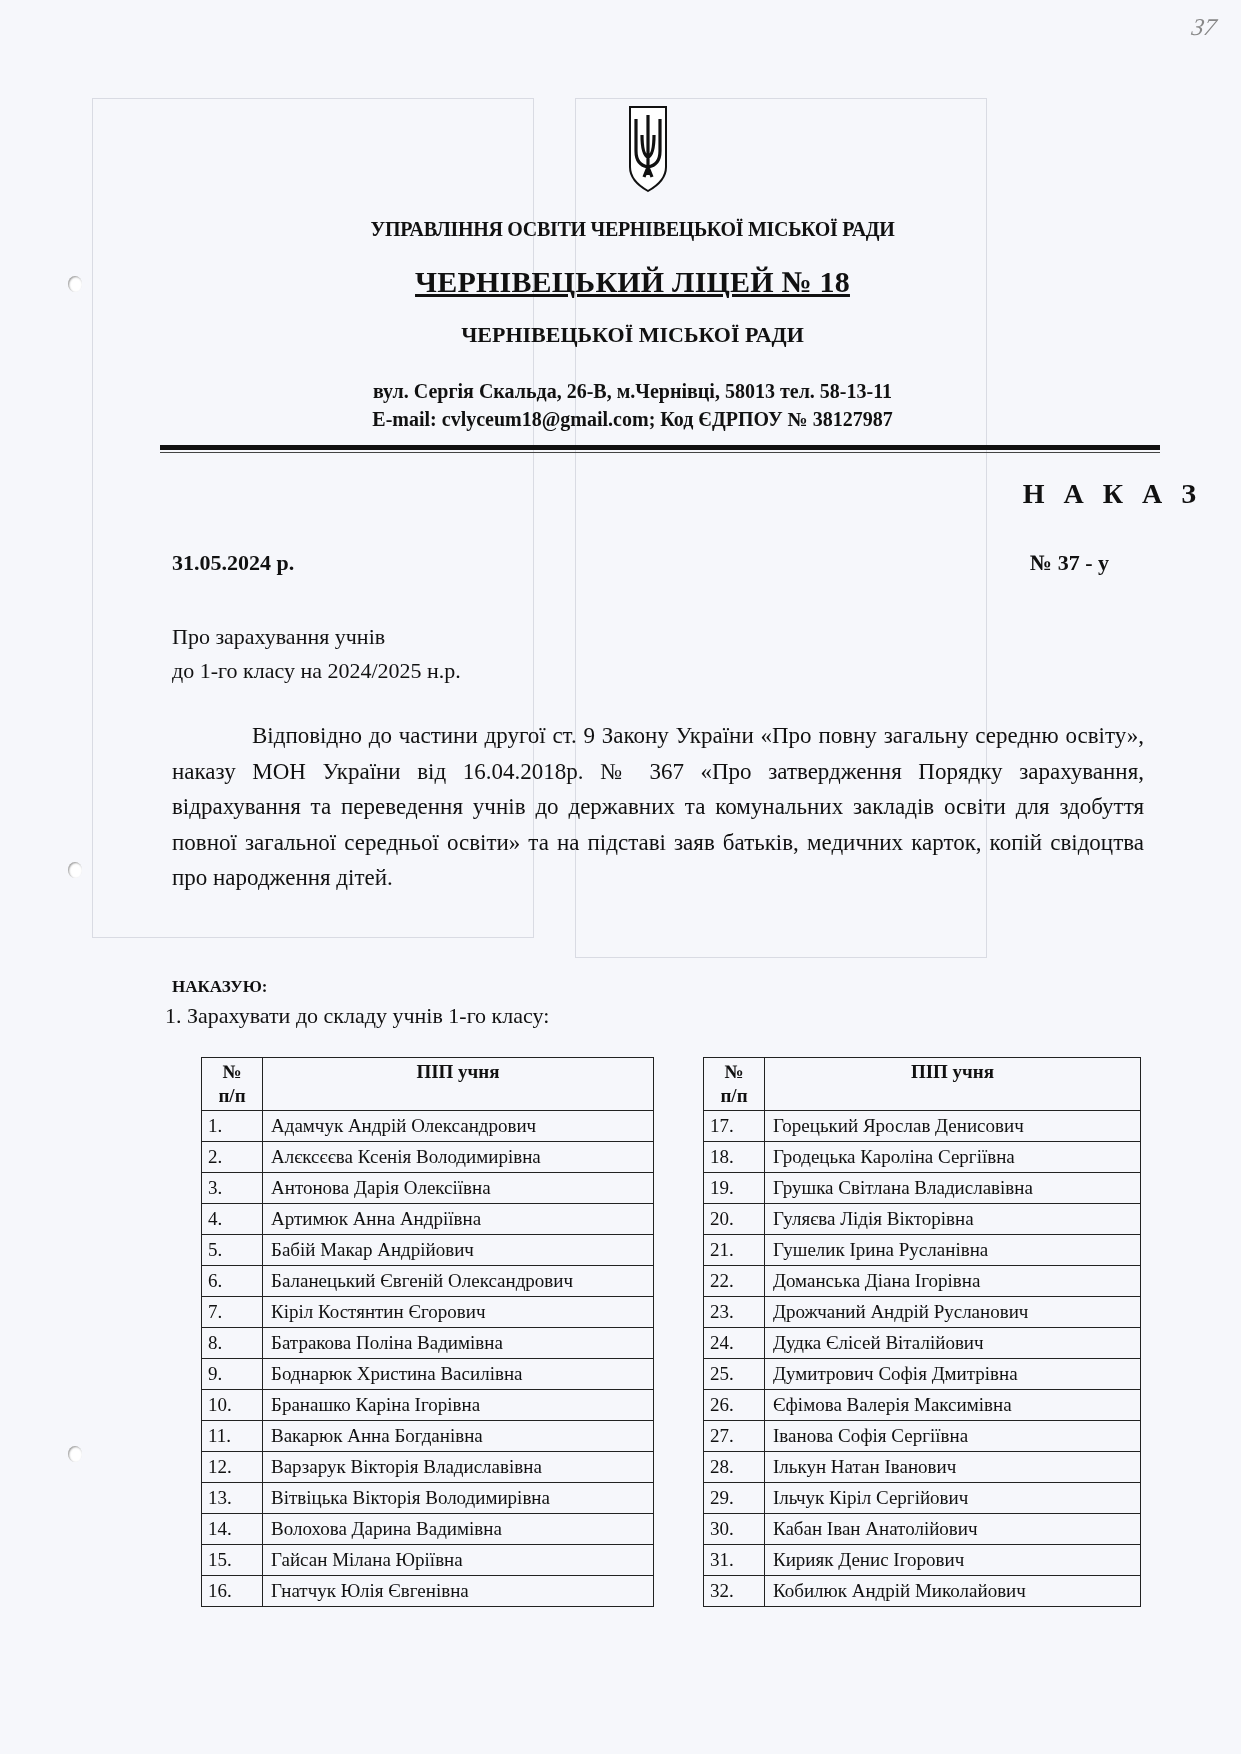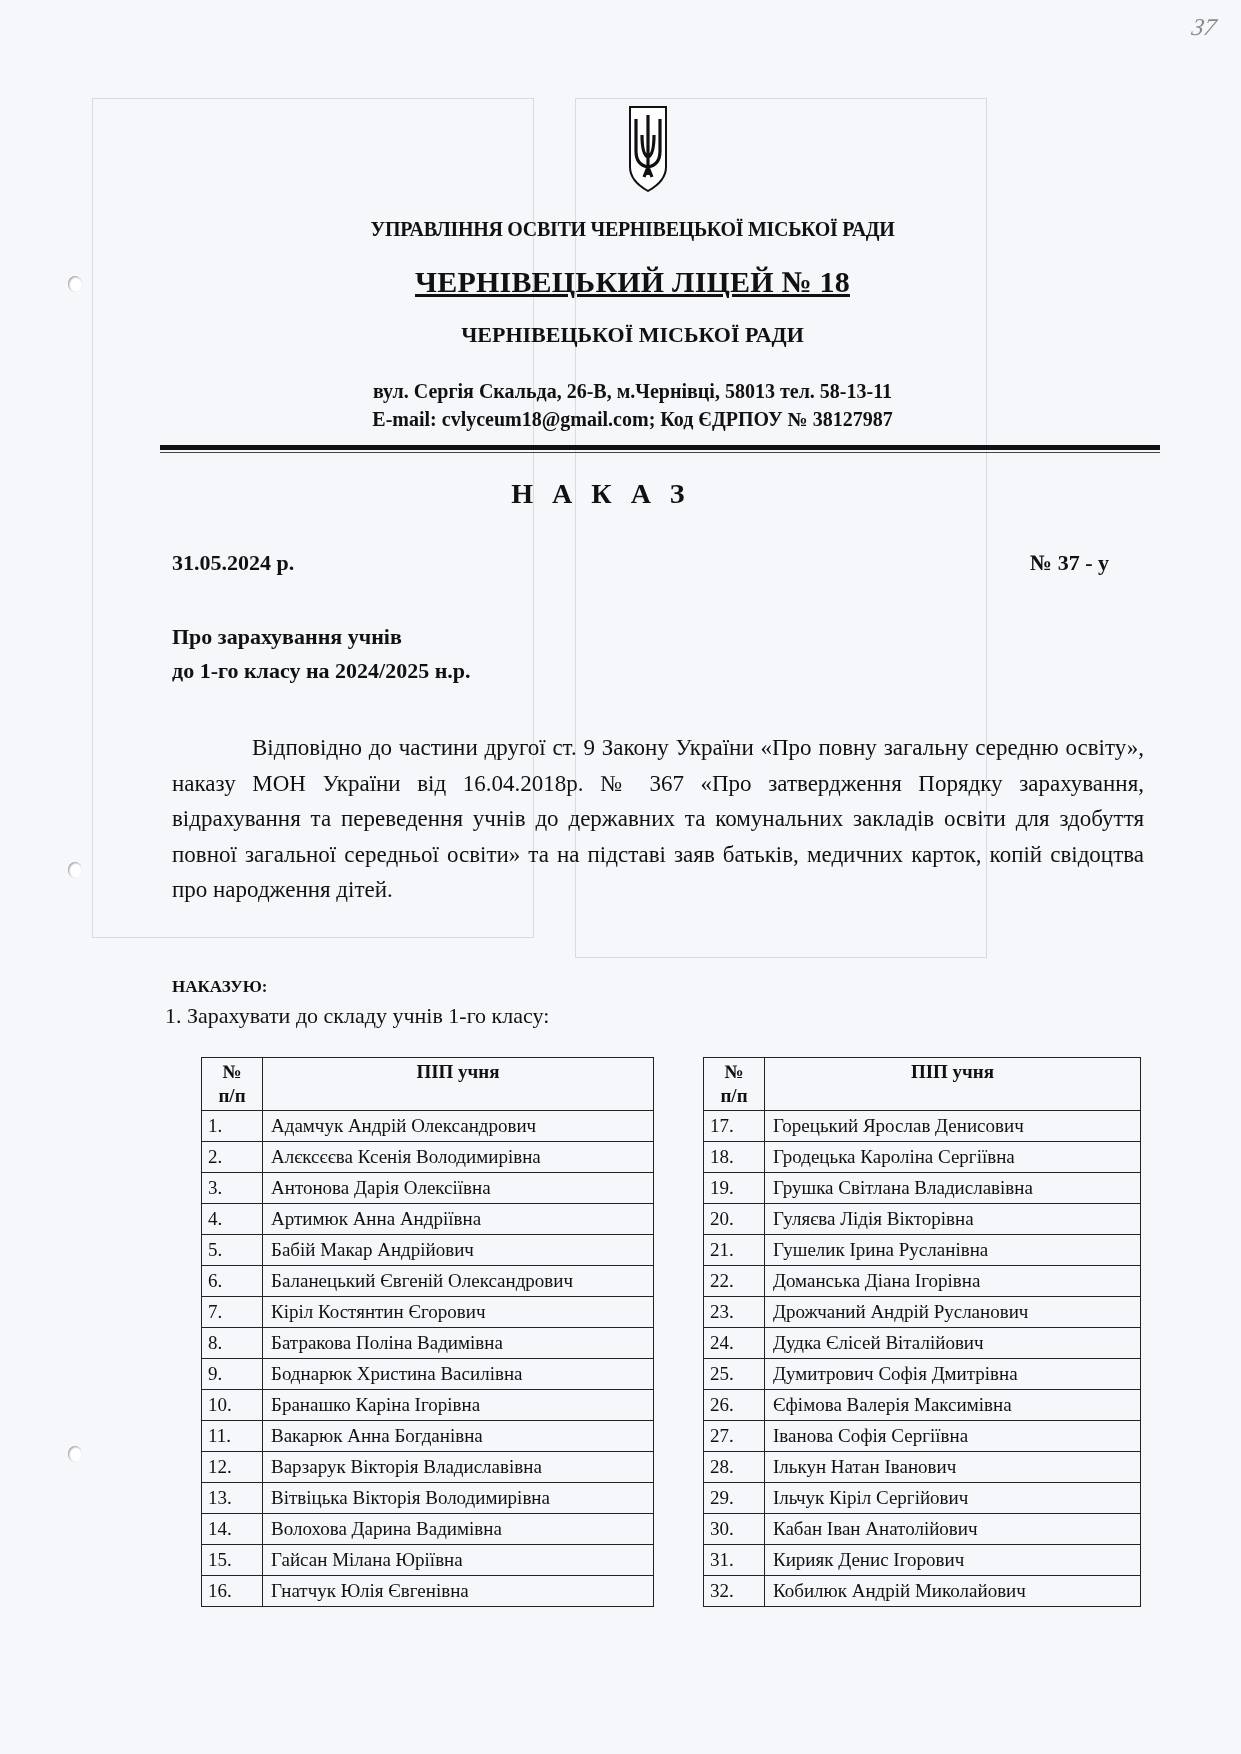--- a/index.html
+++ b/index.html
@@ -20,29 +20,29 @@
 
   .hdr { position: absolute; left: 0; width: 1241px; text-align: center; font-weight: bold; padding-left: 12px; }
   .hdr1 { top: 218px; font-size: 20px; letter-spacing: -0.3px; }
   .hdr2 { top: 265px; font-size: 30px; text-decoration: underline; letter-spacing: 0.2px; }
   .hdr3 { top: 322px; font-size: 22px; }
   .addr { top: 380px; font-size: 20px; }
   .mail { top: 408px; font-size: 20px; }
   .rule1 { position: absolute; left: 160px; top: 445px; width: 1000px; height: 5px; background: #111; }
   .rule2 { position: absolute; left: 160px; top: 452px; width: 1000px; height: 1px; background: #444; }
 
-  .nakaz { position: absolute; left: 0; width: 1202px; top: 478px; text-align: center;
+  .nakaz { position: absolute; left: 0; width: 1202px; top: 478px; text-align: right;
            font-size: 28px; font-weight: bold; letter-spacing: 6px; }
   .date { position: absolute; left: 172px; top: 550px; font-size: 22px; font-weight: bold; }
   .ordno { position: absolute; right: 132px; top: 550px; font-size: 22px; font-weight: bold; }
 
-  .subj { position: absolute; left: 172px; top: 620px; font-size: 22px; font-weight: bold; line-height: 34px; }
+  .subj { position: absolute; left: 172px; top: 620px; font-size: 22px; font-weight: normal; line-height: 34px; }
 
   .body-p { position: absolute; left: 172px; top: 718px; width: 972px; font-size: 23px;
-            line-height: 35.5px; text-align: justify; text-indent: 80px; margin-top: 12px; }
+            line-height: 35.5px; text-align: justify; text-indent: 80px; }
 
   .order-label { position: absolute; left: 172px; top: 945px; font-size: 17px; font-weight: bold; margin-top: 32px; }
   .item1 { position: absolute; left: 165px; top: 1003px; font-size: 22px; }
 
   table.list { position: absolute; border-collapse: collapse; font-size: 19px;
                font-family: "Liberation Serif", "DejaVu Serif", serif; background: transparent; }
   table.list td, table.list th { border: 1.5px solid #222; padding: 0 8px; height: 30px; line-height: 30px; }
   table.list th { font-weight: bold; height: auto; line-height: 24px; padding: 2px 8px; }
   table.list th.n { width: 44px; text-align: center; }
   table.list td.n { width: 44px; text-align: left; padding-left: 6px; }

